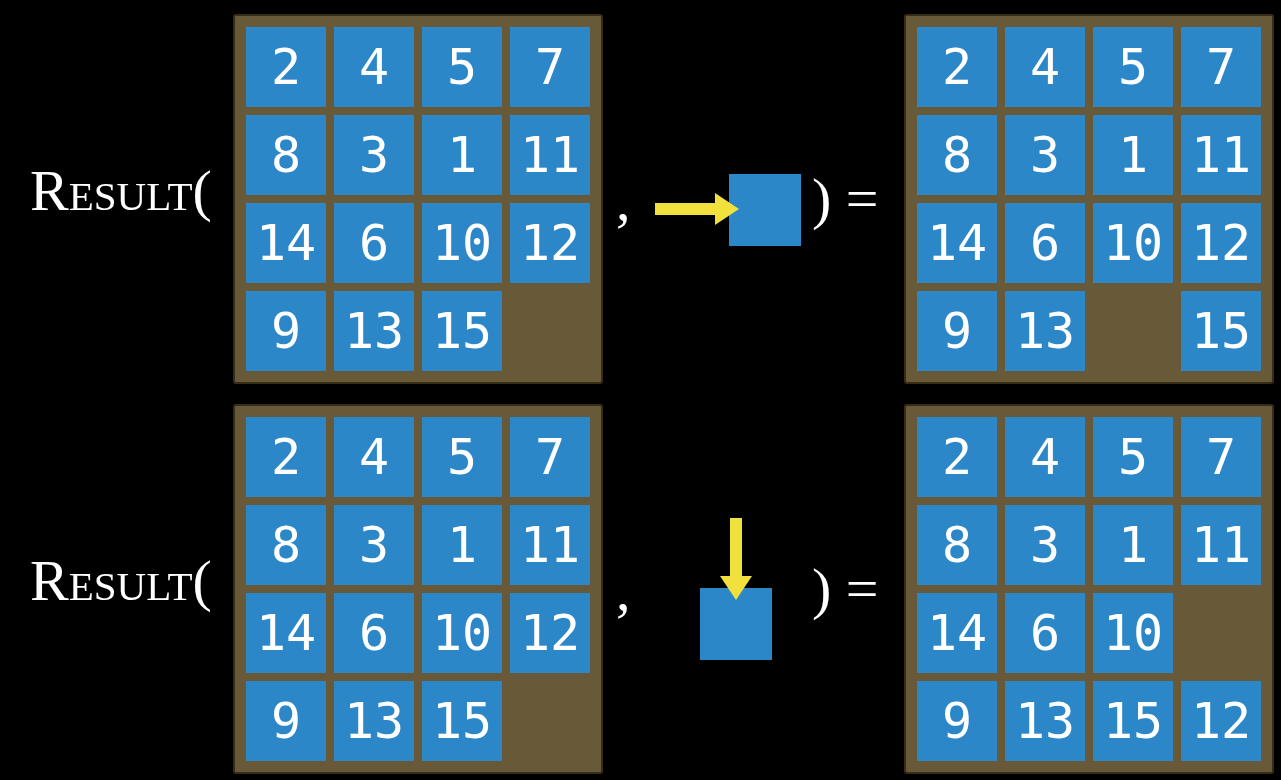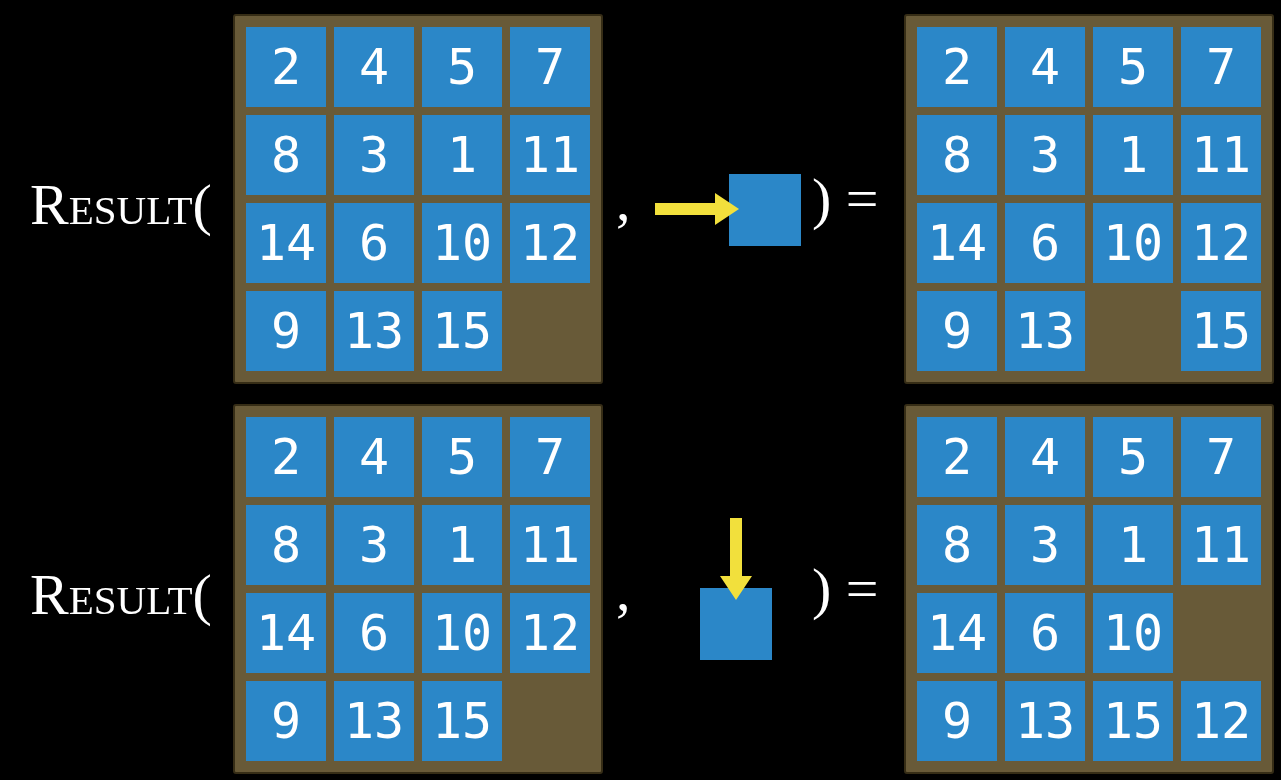--- a/index.html
+++ b/index.html
@@ -18,21 +18,21 @@
     background:var(--background);
     overflow:hidden;
     font-family:"Liberation Serif",serif;
     color:var(--text);
   }
   .row{position:absolute;left:0;width:1281px;height:390px;}
   #row1{top:0;}
   #row2{top:390px;}
 
   .func-label{
-    position:absolute;left:30px;top:176px;
+    position:absolute;left:30px;top:162px;
     font-size:58px;line-height:1;
     font-variant:small-caps;
     white-space:nowrap;
   }
   .comma{
     position:absolute;left:616px;top:172px;
     font-size:58px;line-height:1;
   }
   .close-label{
     position:absolute;left:812px;top:170px;

